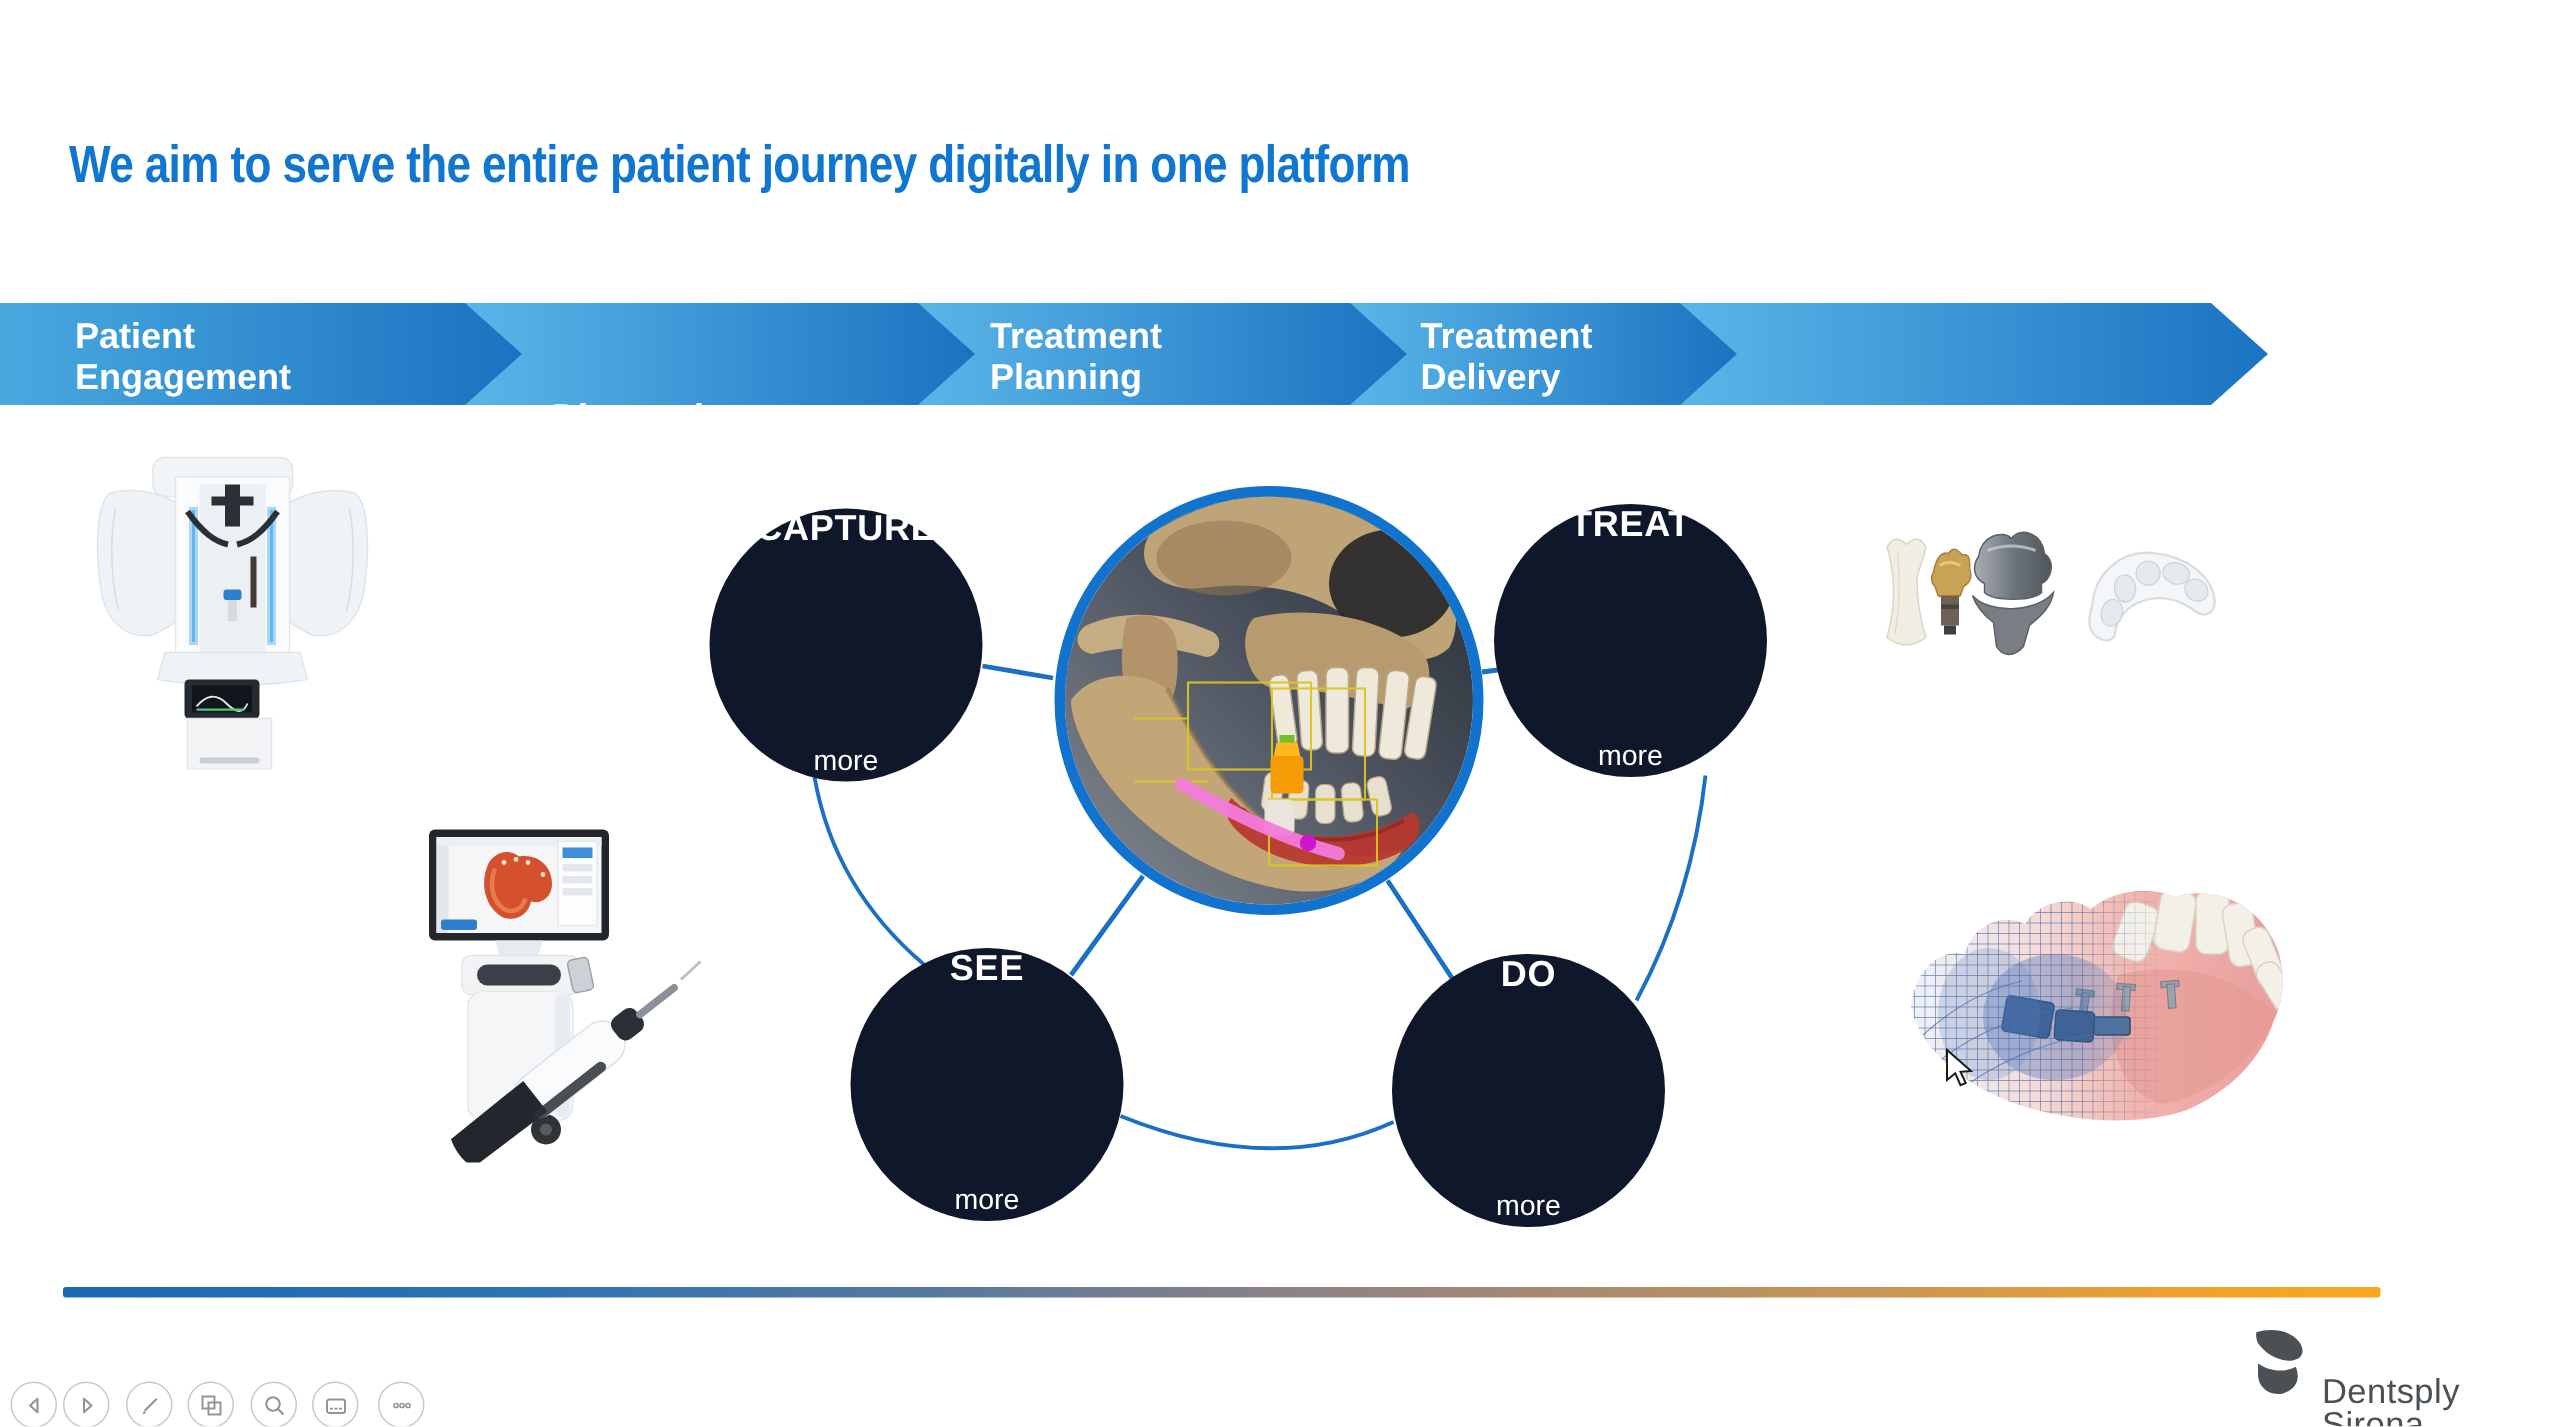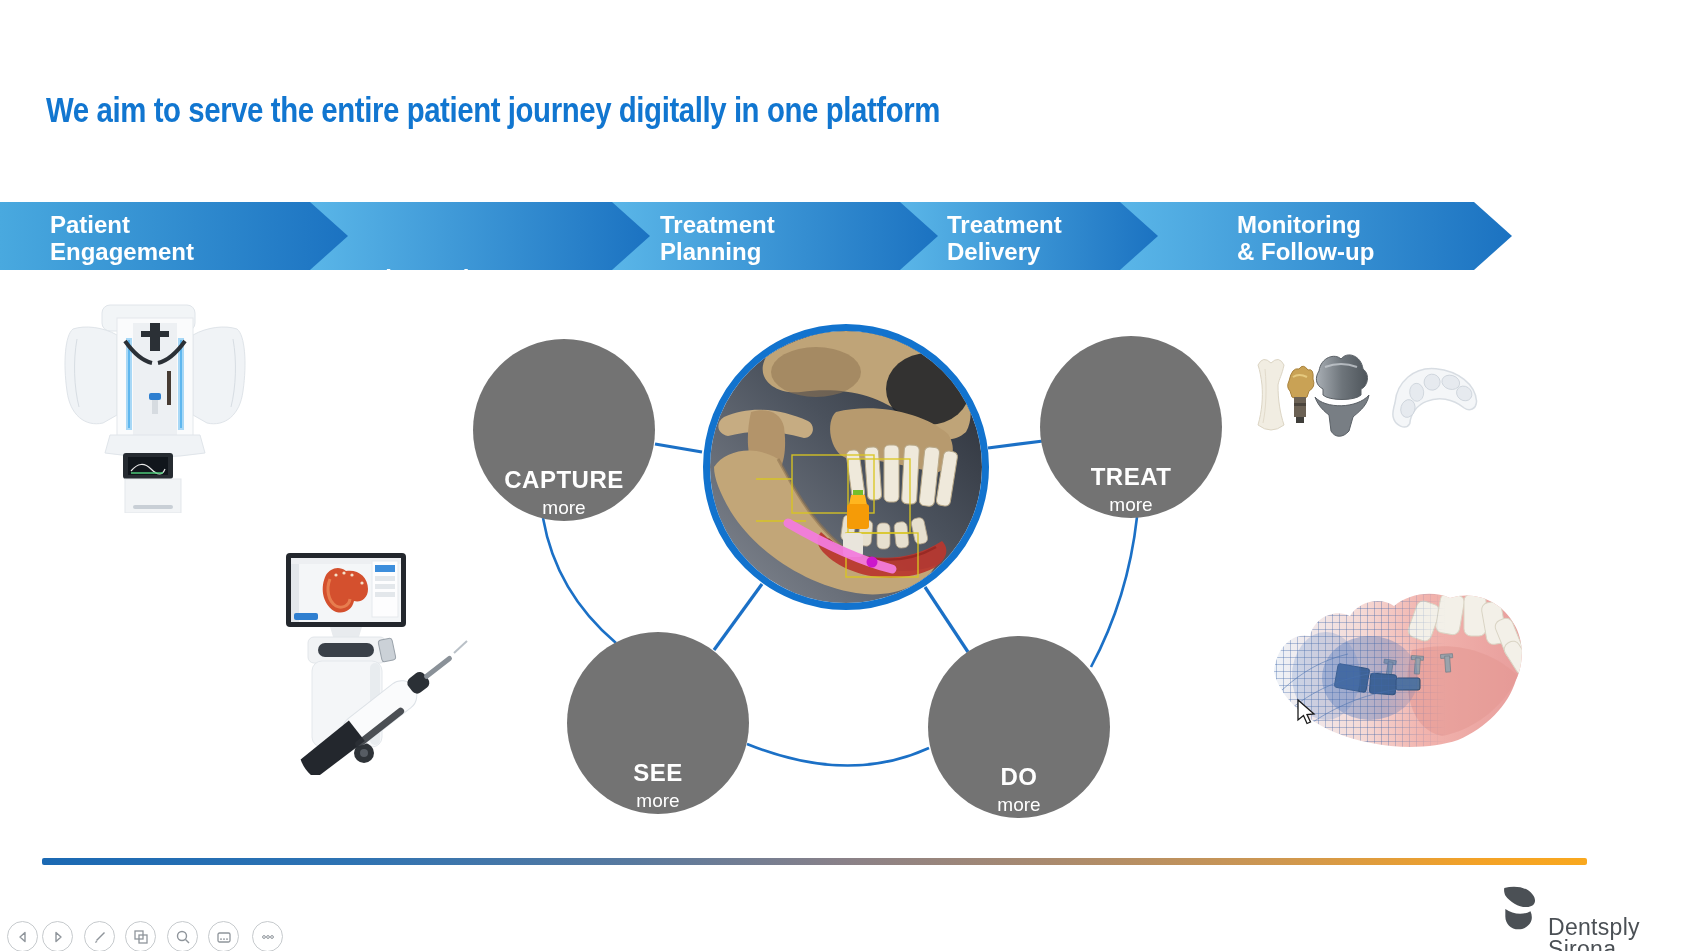--- a/index.html
+++ b/index.html
@@ -7,22 +7,22 @@
         font-family:"Liberation Sans",sans-serif;}
   .abs{position:absolute;}
   
   .title{left:46px;top:90px;width:1620px;color:#1176D0;font-size:35px;font-weight:bold;
          letter-spacing:-0.5px;white-space:nowrap;}
   .title-inner{display:inline-block;transform:scaleX(0.84);transform-origin:left center;}
   
   .stage-label{top:202px;height:72px;display:flex;align-items:center;color:#ffffff;
                font-size:24px;font-weight:bold;line-height:27px;white-space:pre-line;z-index:6;}
   
-  .bubble{width:182px;height:182px;border-radius:50%;background:#737373;z-index:5;
-          display:flex;flex-direction:column;align-items:center;justify-content:flex-end;color:#fff;}
+  .bubble{width:182px;height:182px;border-radius:50%;background:#0f172a;z-index:5;
+          display:flex;flex-direction:column;align-items:center;justify-content:space-between;color:#fff;}
   .bubble .word{font-size:24px;font-weight:bold;letter-spacing:0.5px;line-height:28px;}
   .bubble .sub{font-size:19px;font-weight:normal;line-height:27px;}
   
   .grad-bar{left:42px;top:858px;width:1545px;height:7px;border-radius:2px;
     background:linear-gradient(90deg,#1B69B3 0%,#2E73B3 20%,#57799F 38%,#8A8188 52%,
                #A98A6F 65%,#CE9750 80%,#F3A227 93%,#F9A81E 100%);}
   
   .logo-text{left:1548px;top:916px;color:#4B5055;font-size:23px;line-height:22px;letter-spacing:0.3px;}
   
   .ctrl-btn{position:absolute;top:921px;width:31px;height:31px;border-radius:50%;
@@ -69,22 +69,20 @@
     <polygon points="310,0 612,0 650,34 612,68 310,68" fill="url(#cg2)"></polygon>
     <polygon points="0,0 310,0 348,34 310,68 0,68" fill="url(#cg1)"></polygon>
   </svg>
   <div class="abs stage-label" style="left:50px;">Patient
 Engagement</div>
   <div class="abs stage-label" style="left:368px;margin-top:40px;">Diagnosis</div>
   <div class="abs stage-label" style="left:660px;">Treatment
 Planning</div>
   <div class="abs stage-label" style="left:947px;">Treatment
 Delivery</div>
-  <div class="abs stage-label" style="left:1237px;">Monitoring
-&amp; Follow-up</div>
 
   <svg class="abs layer" style="left:0;top:0;" width="1700" height="951" viewBox="0 0 1700 951">
     <g stroke="#1B70C6" fill="none">
       <path d="M702,452 L655,444" stroke-width="3.2"></path>
       <path d="M988,448 L1043,441" stroke-width="3.2"></path>
       <path d="M762,584 L714,650" stroke-width="3.2"></path>
       <path d="M925,587 L968,652" stroke-width="3.2"></path>
       <path d="M543,518 Q556,592 616,643" stroke-width="2.6"></path>
       <path d="M747,744 Q848,785 929,748" stroke-width="2.6"></path>
       <path d="M1091,667 Q1128,598 1137,517" stroke-width="2.6"></path>
@@ -156,21 +154,21 @@
       <path d="M92,206 C130,228 165,244 196,252" stroke="#F27BDC" stroke-width="9" stroke-linecap="round" fill="none" opacity="0.95"></path>
       <circle cx="176" cy="245" r="5.5" fill="#CC17CC"></circle>
     </g>
     <circle cx="150" cy="150" r="139.5" fill="none" stroke="#1273CE" stroke-width="7"></circle>
   </svg>
 
   <div class="abs bubble" style="left:473px;top:339px;">
     <span class="word">CAPTURE</span>
     <span class="sub">more</span>
   </div>
-  <div class="abs bubble" style="left:1040px;top:336px;">
+  <div class="abs bubble" style="left:996px;top:336px;">
     <span class="word">TREAT</span>
     <span class="sub">more</span>
   </div>
   <div class="abs bubble" style="left:567px;top:632px;">
     <span class="word">SEE</span>
     <span class="sub">more</span>
   </div>
   <div class="abs bubble" style="left:928px;top:636px;">
     <span class="word">DO</span>
     <span class="sub">more</span>

